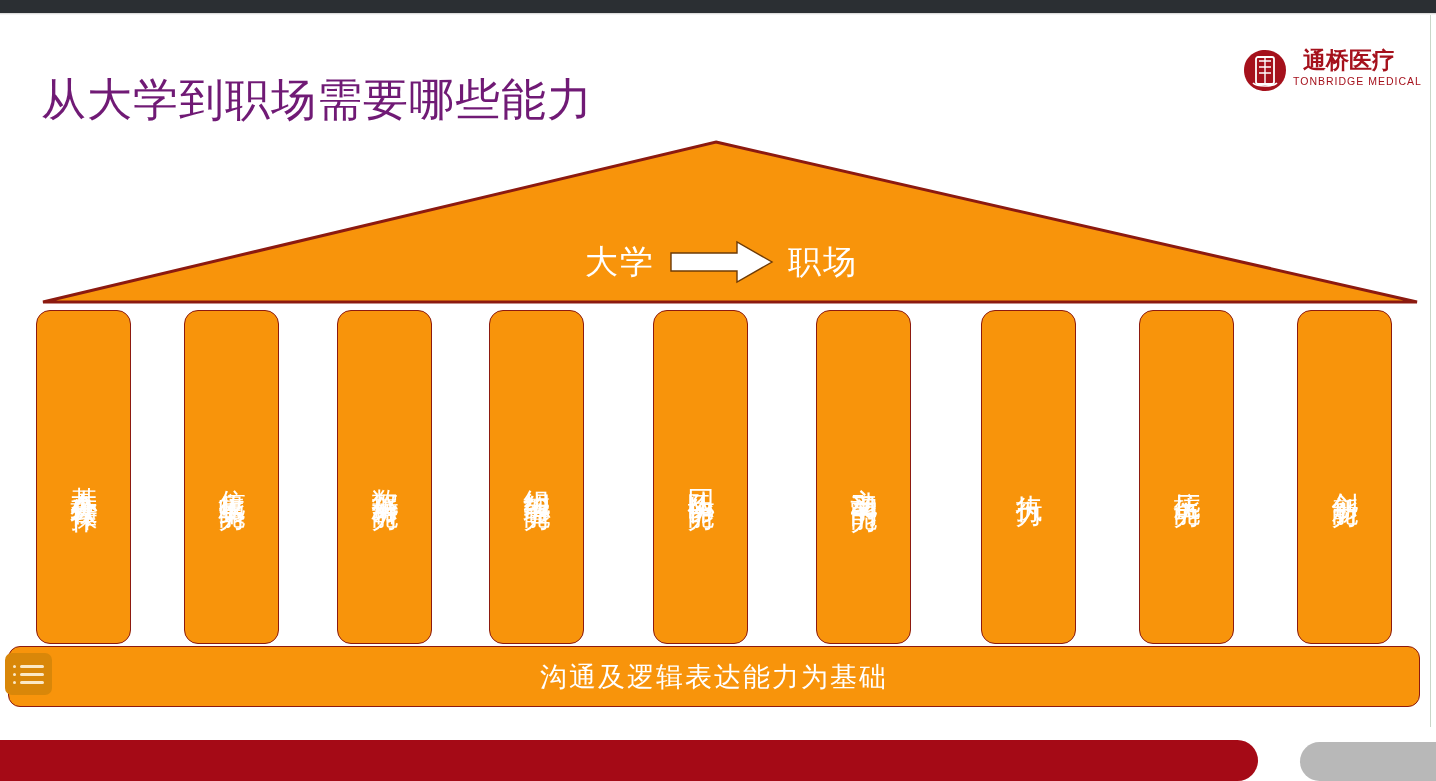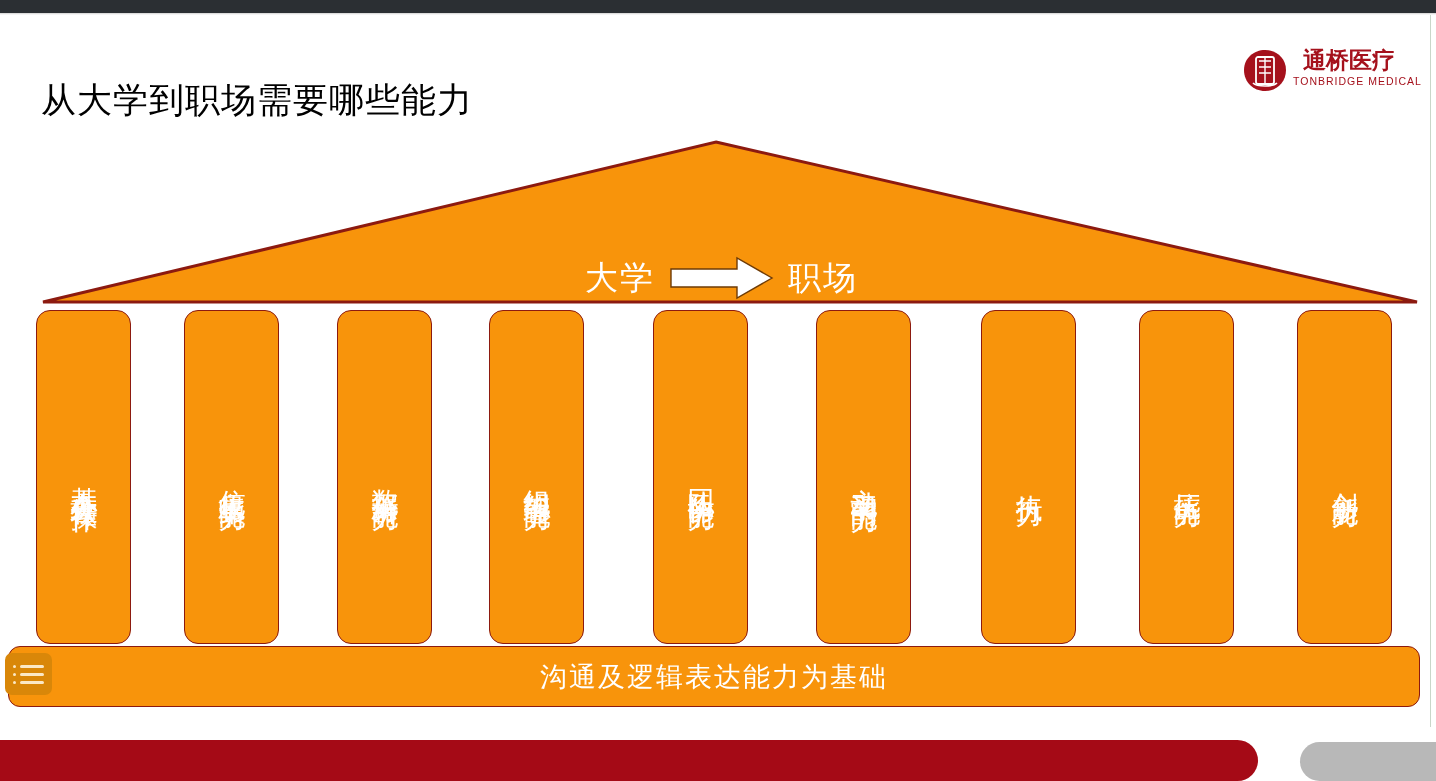--- a/index.html
+++ b/index.html
@@ -47,23 +47,23 @@
     background: #ffffff;
     border-right: 1px solid #c9d6c9;
     overflow: hidden;
   }
 
   
   .slide-title {
     position: absolute;
     left: 41px;
     top: 63px;
-    font-size: 35px;
+    font-size: 45px;
     line-height: 44px;
-    color: #000000;
+    color: #701a75;
     letter-spacing: 1px;
     white-space: nowrap;
     text-align: center;
   }
 
   
   .logo {
     position: absolute;
     left: 1243px;
     top: 31px;
@@ -111,21 +111,20 @@
   .roof-label {
     position: absolute;
     left: 585px;
     top: 222px;
     height: 50px;
     display: flex;
     align-items: center;
     gap: 14px;
     color: #ffffff;
     z-index: 4;
-    margin-top: 16px;
   }
   .roof-label .word {
     font-size: 33px;
     line-height: 40px;
     letter-spacing: 2px;
     color: #ffffff;
     white-space: nowrap;
   }
   .arrow-wrap {
     width: 105px;

